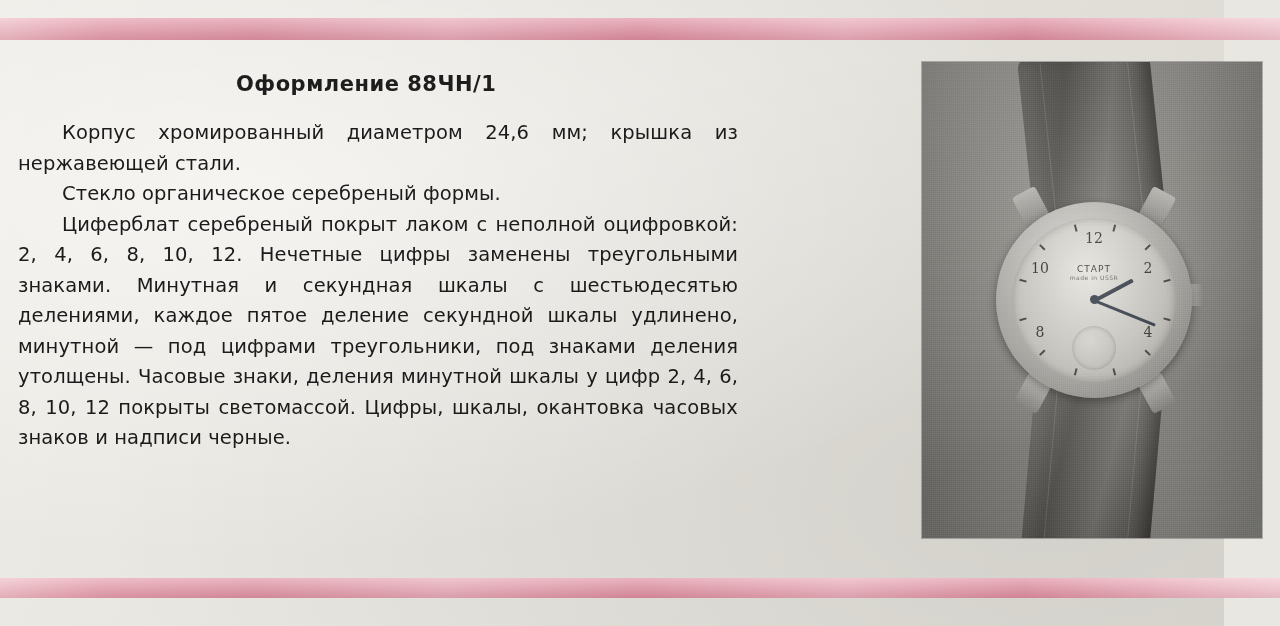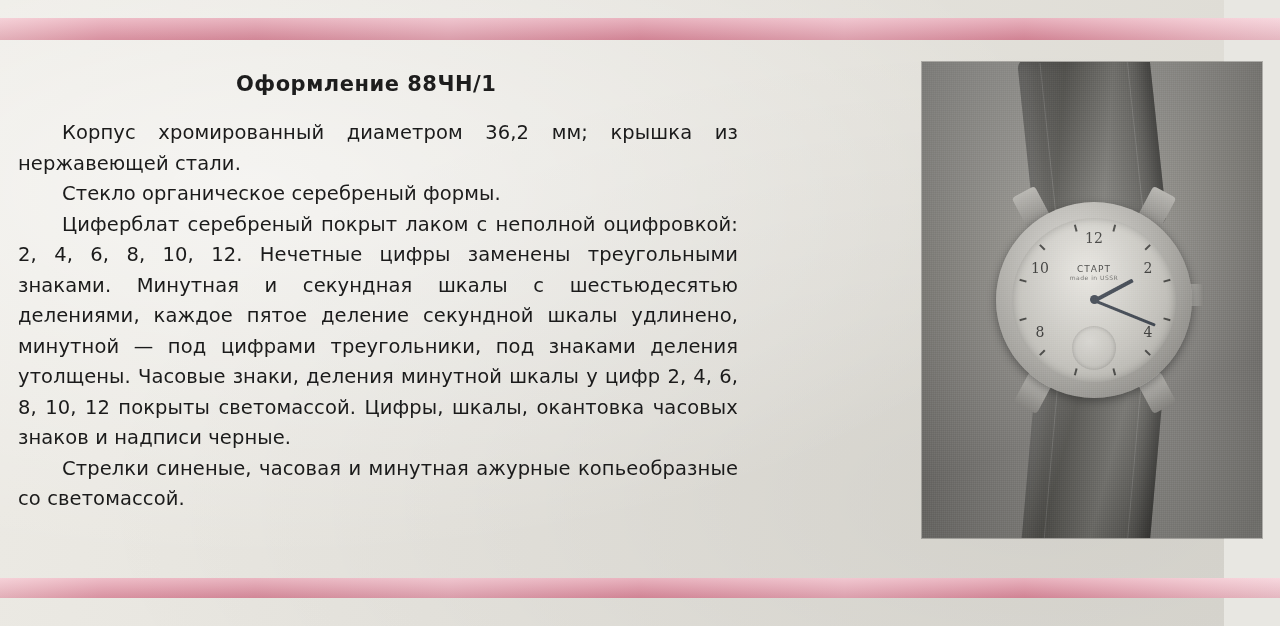--- a/index.html
+++ b/index.html
@@ -270,27 +270,26 @@
 
 <div class="page">
   <div class="paper-grain"></div>
 
   <div class="rule rule-top"></div>
   <div class="rule rule-bottom"></div>
 
   <div class="text-col">
     <h1 class="heading">Оформление 88ЧН/1</h1>
 
-    <p class="para"><span class="indent"></span><span>Корпус хромированный диаметром 36,2 мм; крышка из нержавеющей стали.</span></p>
+    <p class="para"><span class="indent"></span><span>Корпус хромированный диаметром 24,6 мм; крышка из нержавеющей стали.</span></p>
 
     <p class="para"><span class="indent"></span><span>Стекло органическое серебреный формы.</span></p>
 
     <p class="para"><span class="indent"></span><span>Циферблат серебреный покрыт лаком с неполной оцифровкой: 2, 4, 6, 8, 10, 12. Нечетные цифры заменены треугольными знаками. Минутная и секундная шкалы с шестьюдесятью делениями, каждое пятое деление секундной шкалы удлинено, минутной — под цифрами треугольники, под знаками деления утолщены. Часовые знаки, деления минутной шкалы у цифр 2, 4, 6, 8, 10, 12 покрыты светомассой. Цифры, шкалы, окантовка часовых знаков и надписи черные.</span></p>
 
-    <p class="para"><span class="indent"></span><span>Стрелки синеные, часовая и минутная ажурные копьеобразные со светомассой.</span></p>
   </div>
 
   <div class="photo-frame">
     <div class="photo-bg"></div>
 
     <div class="strap strap-top">
       <div class="strap-seam" style="left:22px;"></div>
       <div class="strap-seam" style="right:22px;"></div>
     </div>
     <div class="strap strap-bottom">

